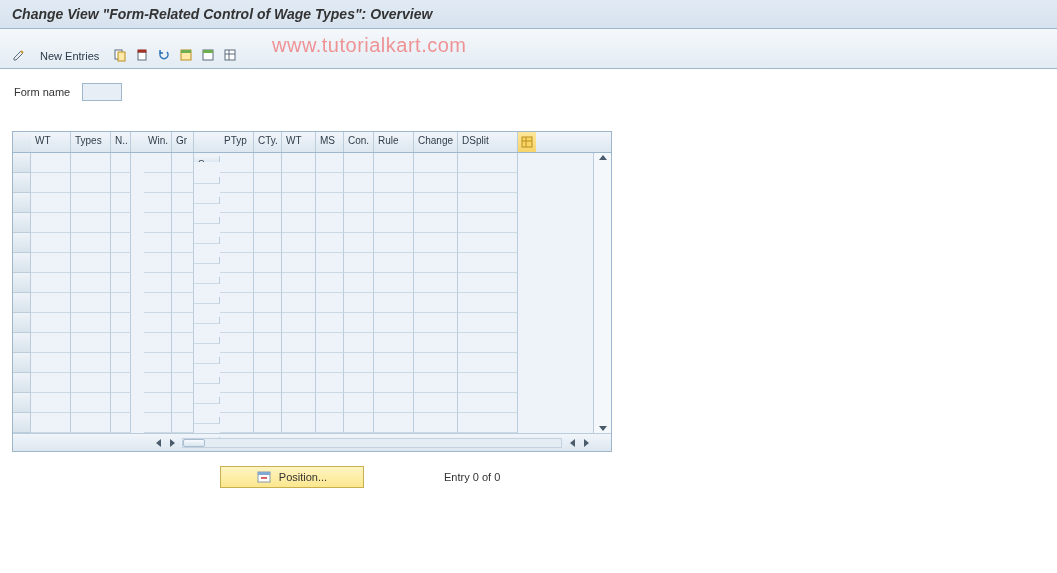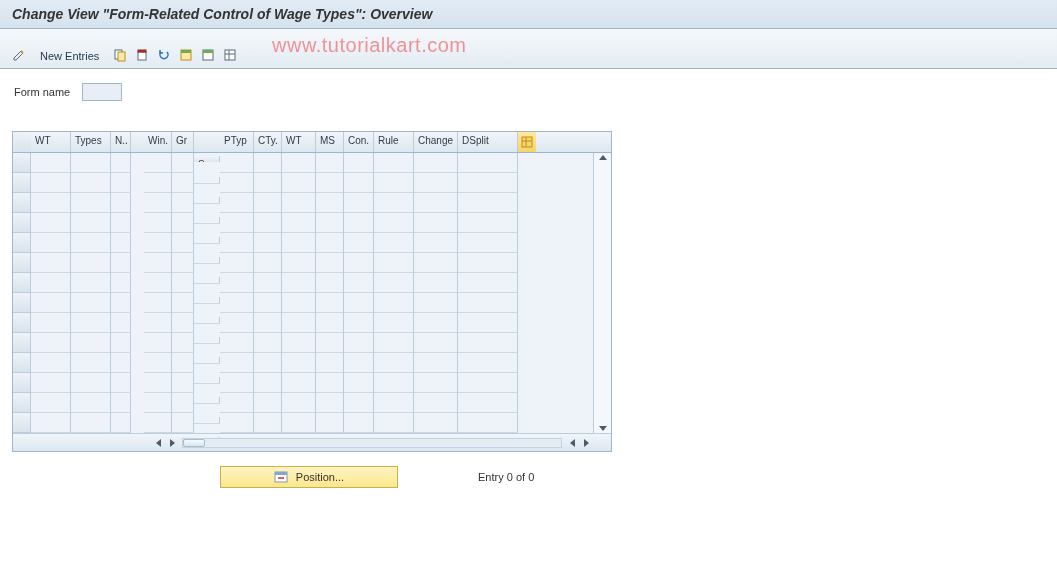--- a/index.html
+++ b/index.html
@@ -153,21 +153,21 @@
     
     .position-bar{
       display:flex;
       align-items:center;
       margin-top:14px;
       padding-left: 208px;
       gap: 80px;
     }
     .pos-btn{
       display:flex;align-items:center;justify-content:center;
-      width:178px;height:22px;
+      width:144px;height:22px;
       background:linear-gradient(#fff4c2,#fbe78f);
       border:1px solid #c7b04d;
       font-size:11px;color:#333;
       cursor:pointer;
       gap:8px;
     }
     .pos-btn .picon{width:14px;height:14px;}
     .entry-text{font-size:11px;color:#333;}
     
     .watermark{

